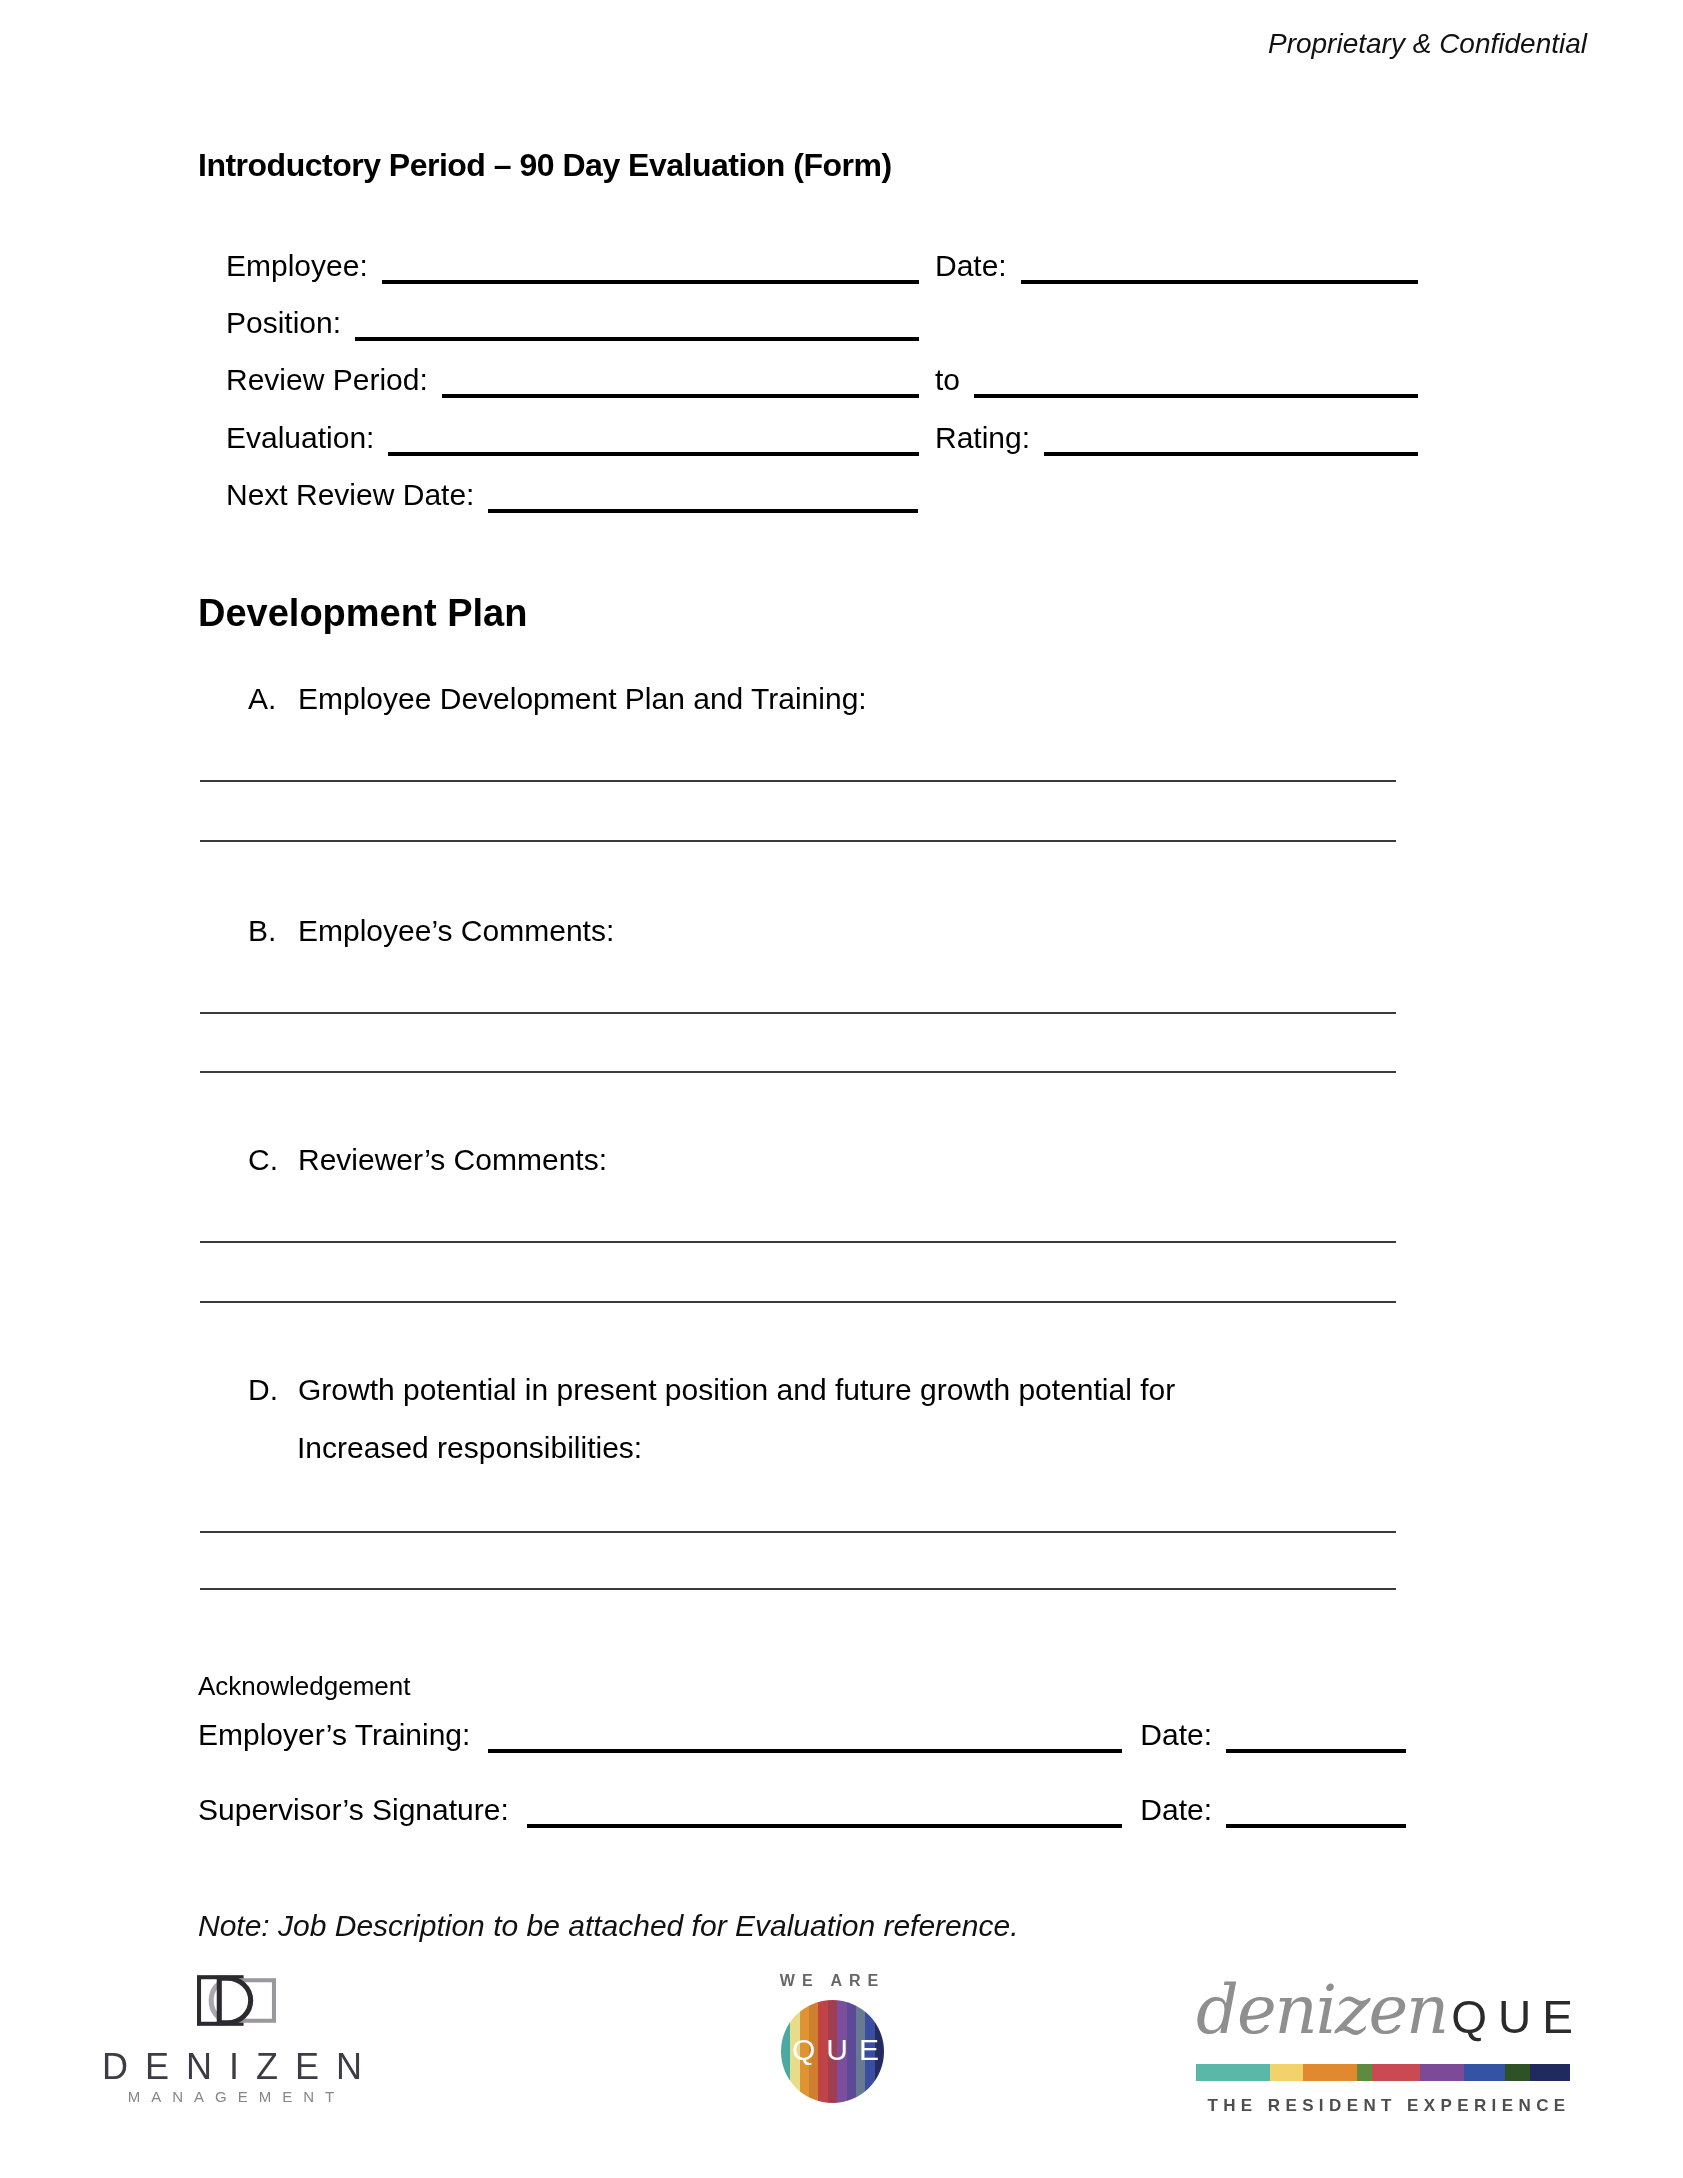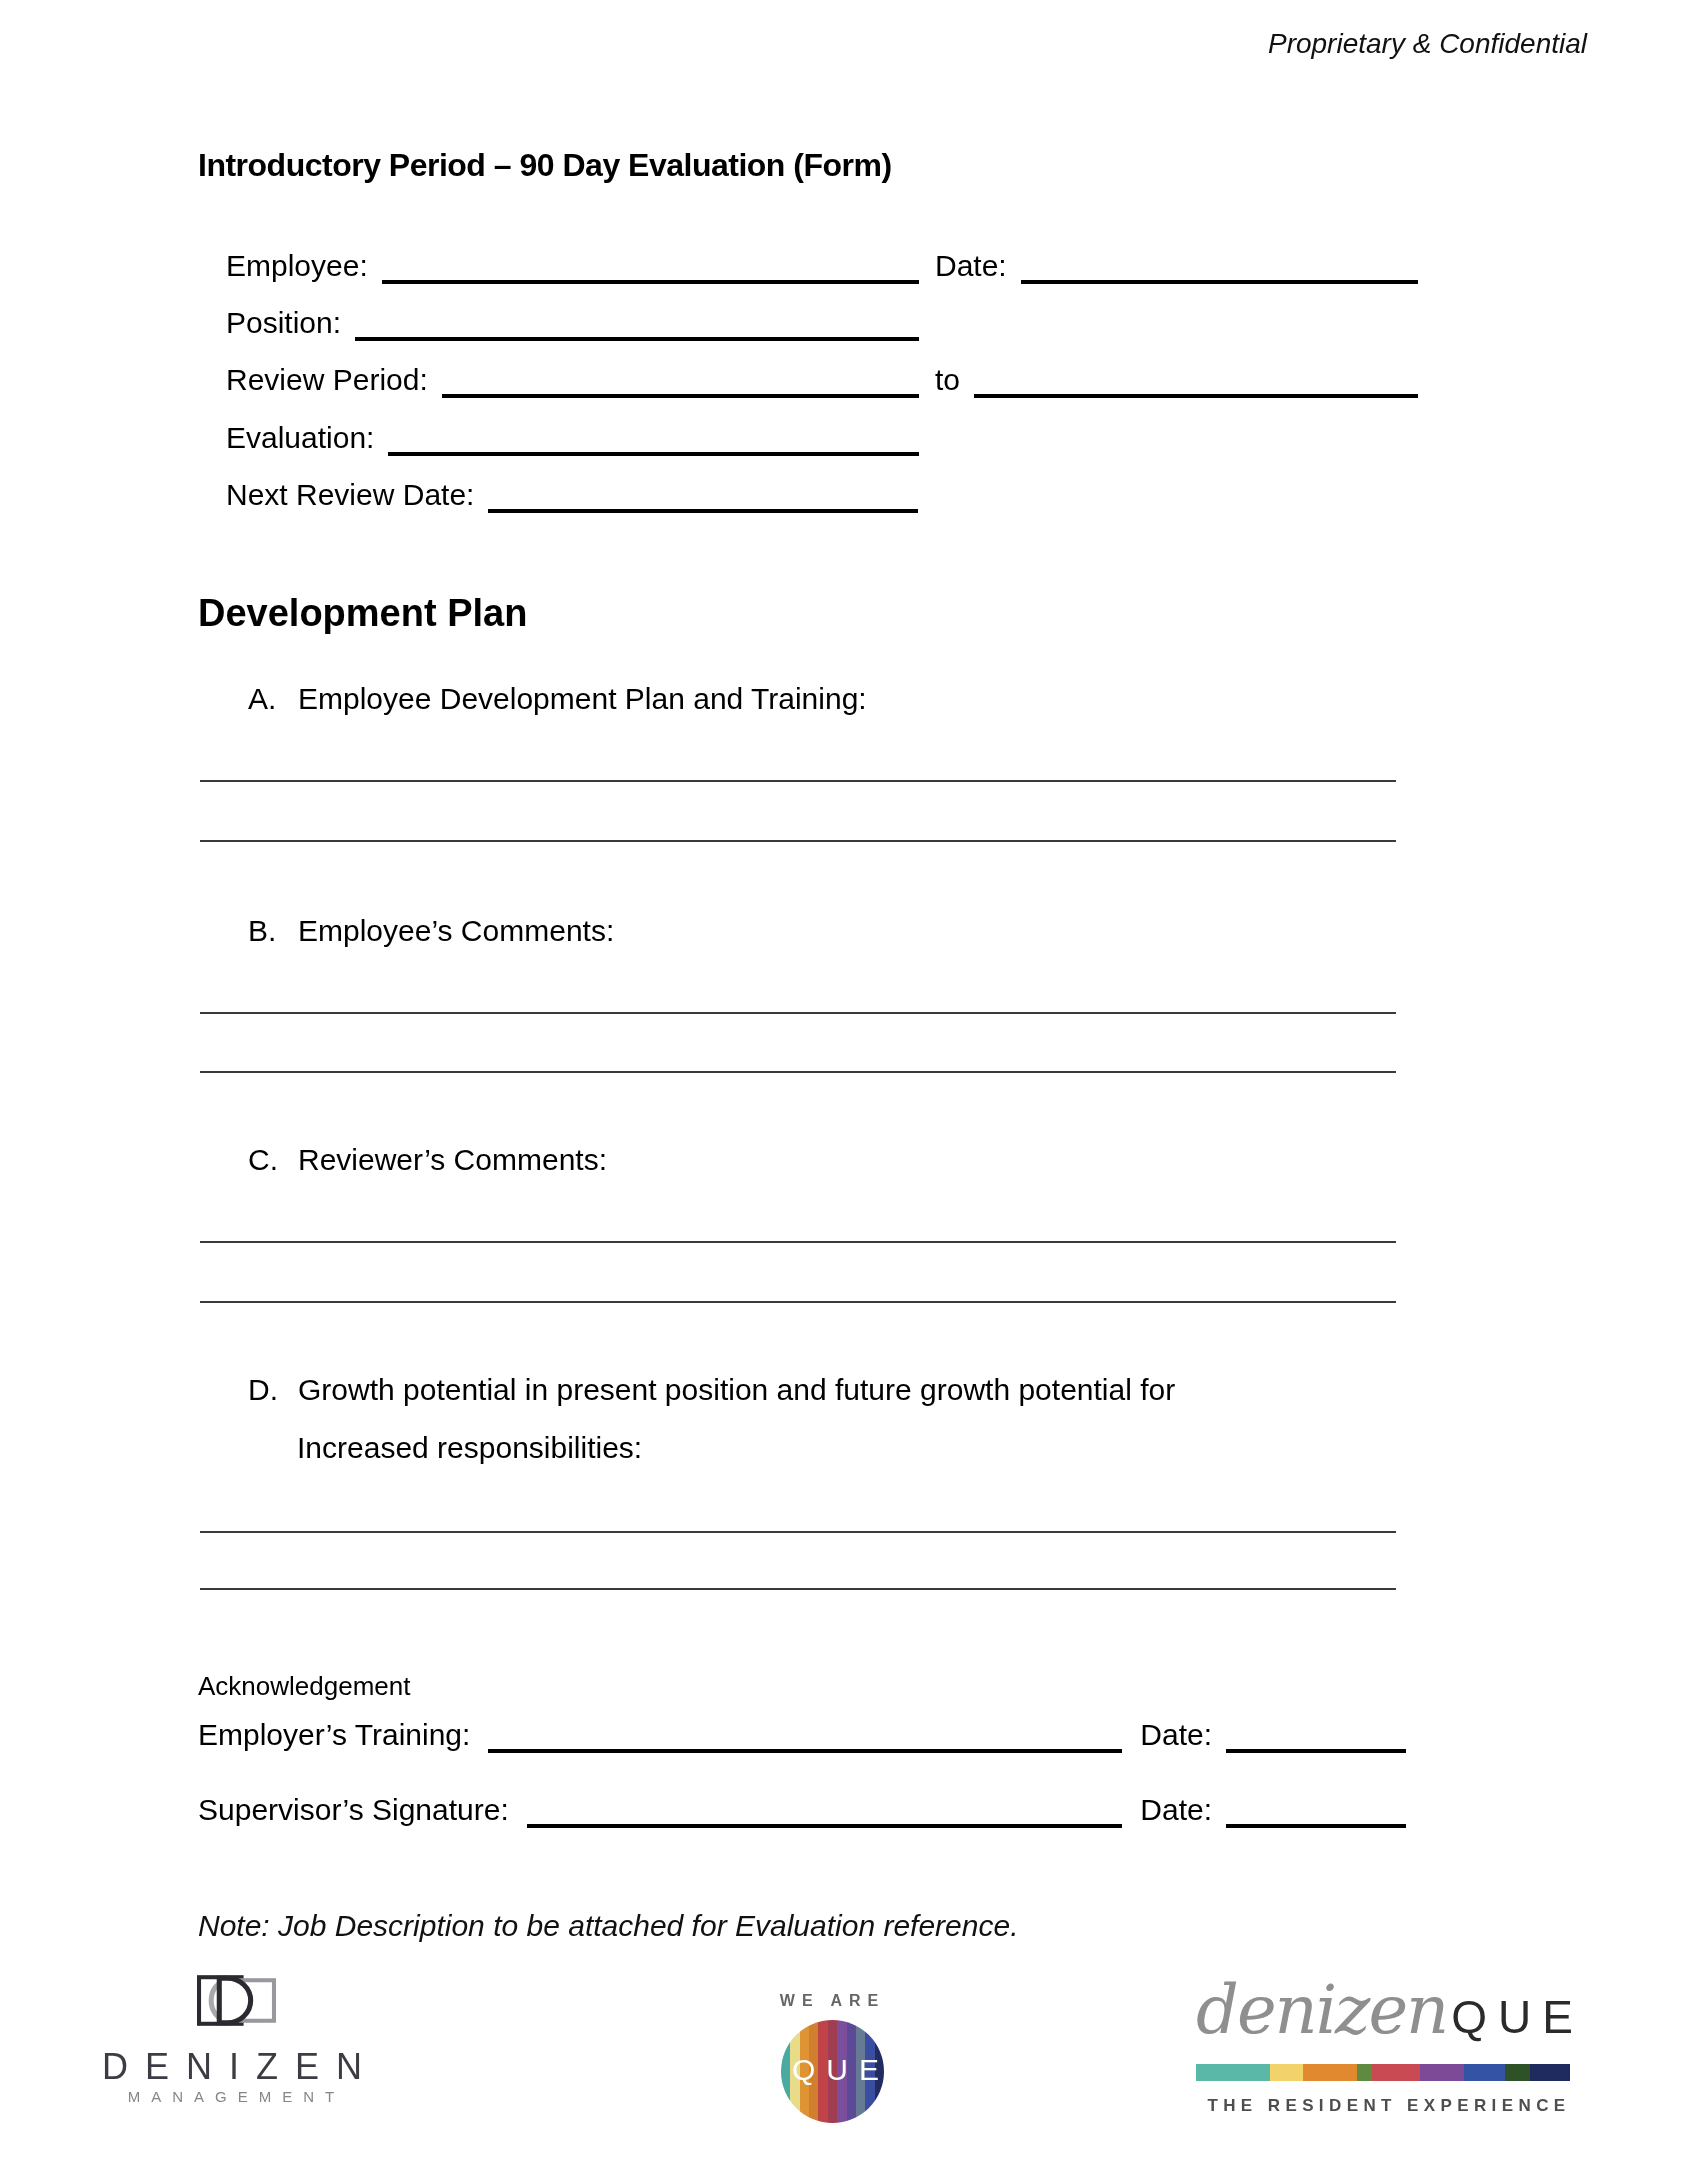--- a/index.html
+++ b/index.html
@@ -69,21 +69,21 @@
   .dmark{display:block;margin:0 auto;}
   .denizen-word{
     margin-top:20px;font-size:36px;letter-spacing:17px;color:#3c3c44;
     text-indent:8px;white-space:nowrap;
   }
   .denizen-sub{
     margin-top:0;font-size:15px;letter-spacing:11px;color:#85858b;
     white-space:nowrap;
   }
   .logo-que{
-    position:absolute;left:760px;top:1972px;width:145px;text-align:center;margin-top:20px;
+    position:absolute;left:760px;top:1972px;width:145px;text-align:center;
   }
   .que-tag{font-size:16px;letter-spacing:7px;color:#666;font-weight:bold;white-space:nowrap;}
   .que-circle{
     position:relative;width:103px;height:103px;border-radius:50%;
     overflow:hidden;margin:10px auto 0;display:flex;
   }
   .que-circle .stripe{flex:1 1 auto;}
   .que-word{
     position:absolute;left:0;right:0;top:50%;transform:translateY(-55%);
     color:#fff;font-size:30px;letter-spacing:11px;text-indent:11px;
@@ -134,20 +134,24 @@
     <span class="lbl">Review Period:</span>
     <span class="fill"></span>
   </div>
   <div class="frow" style="left:907px;top:352px;width:483px">
     <span class="lbl">to</span>
     <span class="fill"></span>
   </div>
 
   <div class="frow" style="left:198px;top:410px;width:693px">
     <span class="lbl">Evaluation:</span>
+    <span class="fill"></span>
+  </div>
+  <div class="frow" style="left:907px;top:410px;width:483px">
+    <span class="lbl">Rating:</span>
     <span class="fill"></span>
   </div>
 
   <div class="frow" style="left:198px;top:467px;width:692px">
     <span class="lbl">Next Review Date:</span>
     <span class="fill"></span>
   </div>
 
   <div class="section-heading" style="top:592px">Development Plan</div>
 

